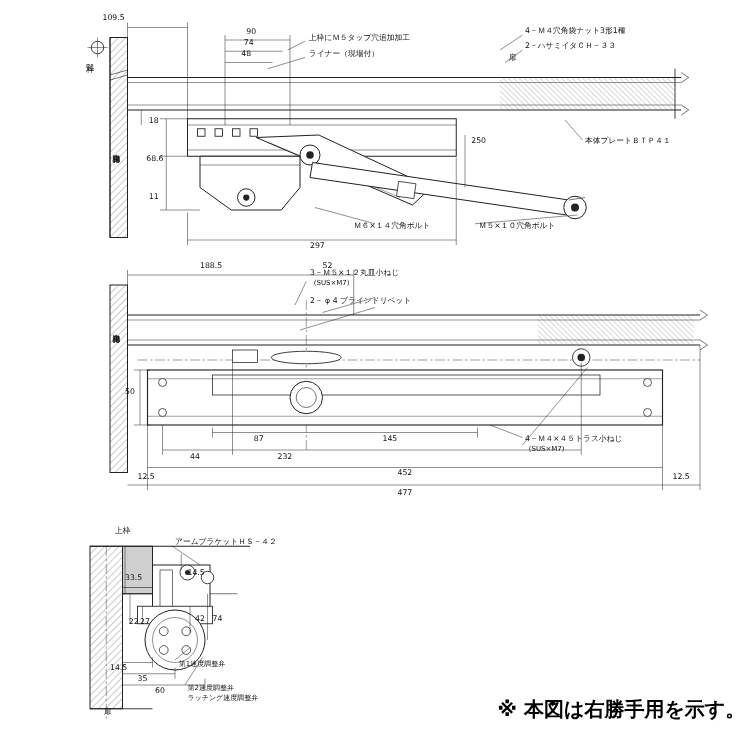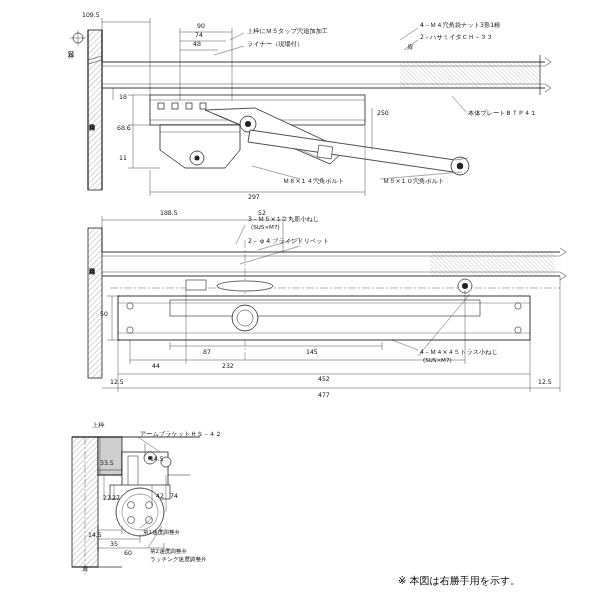--- a/index.html
+++ b/index.html
@@ -24,26 +24,25 @@
   .lbl.jp{font-family:"DejaVu Sans","Liberation Sans",sans-serif;}
   .lbl.small{font-size:5.6px;}
   .lbl.vert{
     writing-mode:vertical-rl;
     text-orientation:upright;
     font-size:6.2px;
     letter-spacing:0.5px;
   }
   .note{
     position:absolute;
-    font-size:10px;
-    font-weight:normal;
+    font-size:16px;
+    font-weight:bold;
     font-family:"DejaVu Sans","Liberation Sans",sans-serif;
     color:#000;
     white-space:nowrap;
-    margin-top:16px;
   }
 </style>
 </head>
 <body>
 
 <div id="sheet">
 
 <svg width="600" height="600" viewBox="0 0 600 600">
   <defs>
     <pattern id="hatch" patternUnits="userSpaceOnUse" width="4" height="4" patternTransform="rotate(45)">

